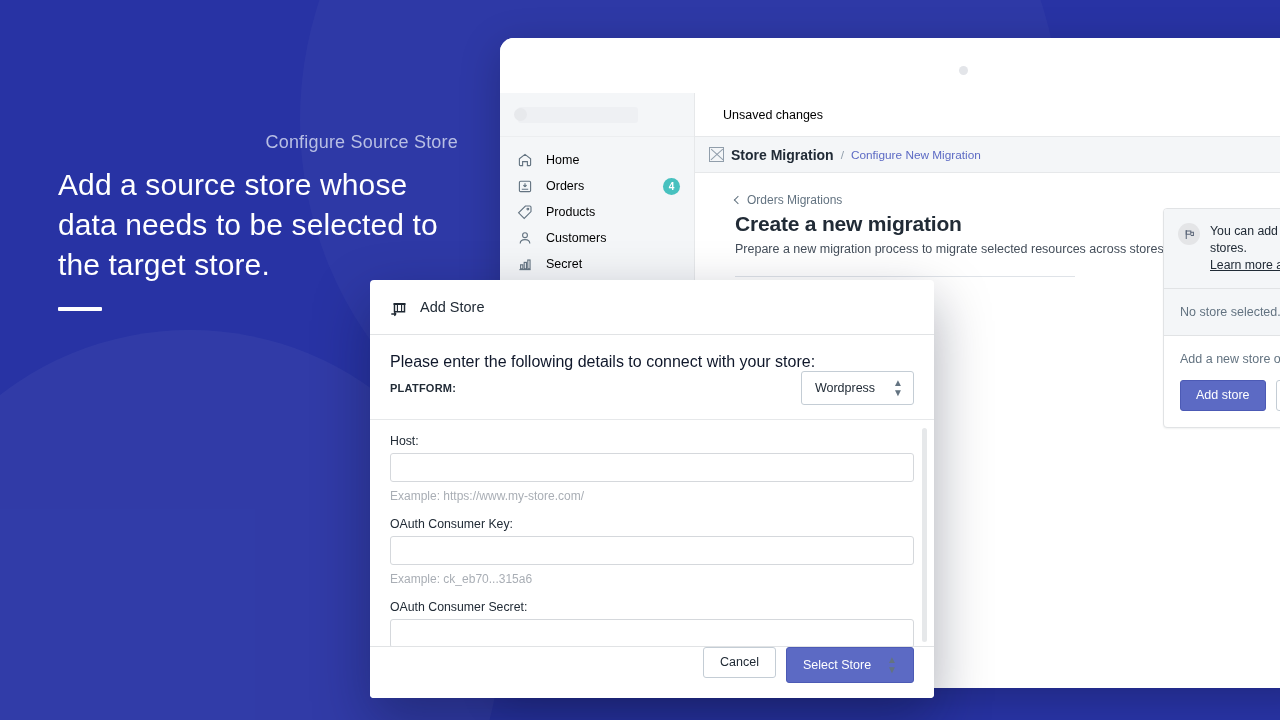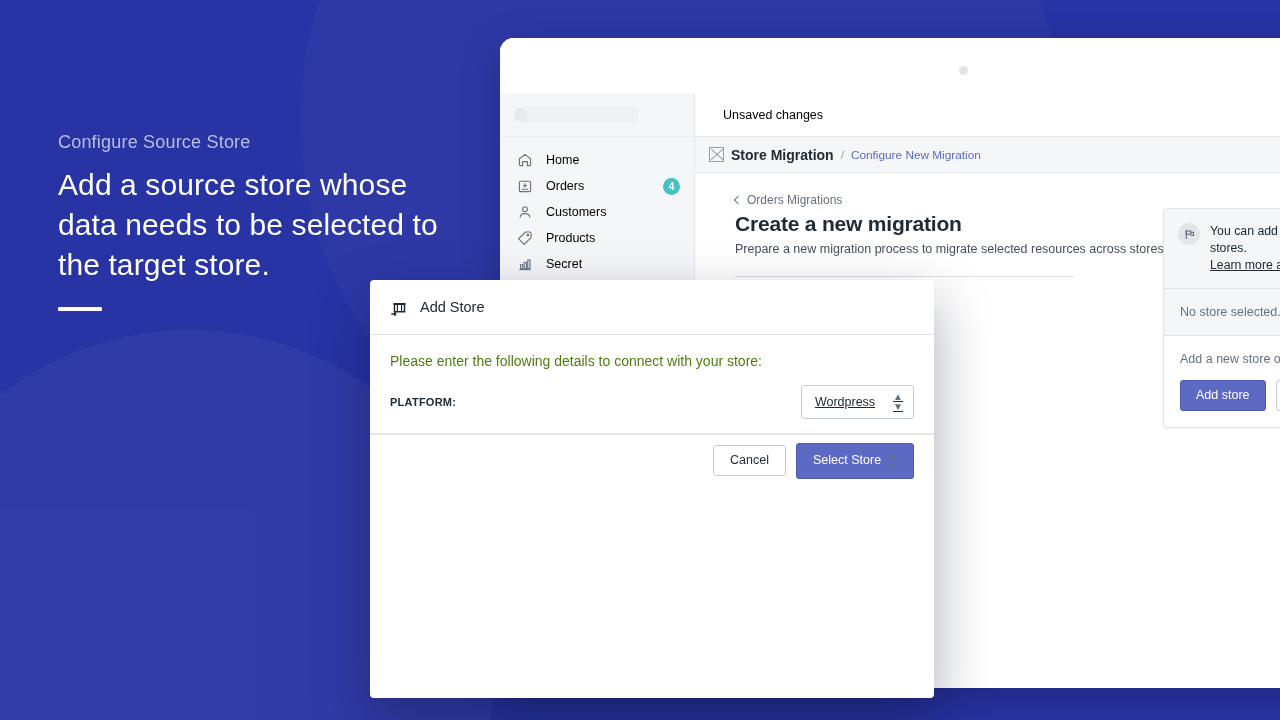--- a/index.html
+++ b/index.html
@@ -25,20 +25,21 @@
     position: absolute;
     left: 58px; top: 132px;
     width: 400px;
     z-index: 3;
   }
   .promo-eyebrow {
     font-size: 18px;
     color: #b8bfe4;
     letter-spacing: .2px;
     margin-bottom: 12px;
+    text-align: right;
   }
   .promo-title {
     font-size: 30px;
     line-height: 40px;
     color: #ffffff;
     font-weight: 400;
     letter-spacing: .1px;
   }
   .promo-rule {
     margin-top: 22px;
@@ -289,43 +290,42 @@
     padding: 0 20px;
     border-bottom: 1px solid #e1e3e5;
   }
   .modal-title { font-size: 14.5px; color: #212b36; }
   .modal-intro-wrap {
     padding: 18px 20px 0 20px;
     flex: 0 0 auto;
     border-bottom: 1px solid #e6e8ea;
     padding-bottom: 14px;
   }
-  .modal-intro { font-size: 14px; color: #4d7c0f; }
+  .modal-intro { font-size: 16px; color: #0f172a; }
   .platform-row {
     display: flex; align-items: center; justify-content: space-between;
-    margin-top: 16px;
+    margin-top: 0;
   }
   .platform-label {
     font-size: 11px;
     font-weight: bold;
     color: #212b36;
     letter-spacing: .25px;
   }
   .select-box {
     display: flex; align-items: center; gap: 18px;
     border: 1px solid #c4cdd5;
     border-radius: 3px;
     background: #ffffff;
     padding: 6px 10px 6px 13px;
     font-size: 12.5px;
     color: #212b36;
     cursor: pointer;
     min-width: 100px;
     justify-content: space-between;
-    text-decoration: underline;
   }
   .updown { font-size: 10px; color: #637381; line-height: 1; }
 
   .modal-scroll {
     flex: 1;
     overflow: hidden;
     padding: 14px 20px 0 20px;
     position: relative;
   }
   .field { margin-bottom: 14px; }
@@ -355,27 +355,27 @@
     position: absolute;
     right: 7px; top: 8px;
     width: 5px; height: 214px;
     background: #e6e8ea;
     border-radius: 3px;
     cursor: pointer;
   }
   .modal-foot {
     flex: 0 0 52px;
     border-top: 1px solid #e1e3e5;
-    display: flex; align-items: center; justify-content: flex-end;
+    display: flex; align-items: flex-start; justify-content: flex-end;
     gap: 10px;
     padding: 0 20px;
     background: #ffffff;
   }
   .btn-sm { padding: 7px 16px; font-size: 12.5px; }
-  .btn-split { display: inline-flex; align-items: center; gap: 6px; }
+  .btn-split { display: inline-flex; align-items: center; gap: 16px; }
 
   svg { display: block; }
 </style>
 </head>
 <body>
 
 <div class="bg-circle bg-circle-1"></div>
 <div class="bg-circle bg-circle-2"></div>
 
 <div class="promo">
@@ -414,35 +414,35 @@
               <path d="M10 6.5v4.5m0 0-2-2m2 2 2-2M6 14h8"></path>
             </svg>
           </span>
           <span class="nav-label">Orders</span>
           <span class="nav-badge">4</span>
         </div>
 
         <div class="nav-item">
           <span class="nav-ico">
             <svg width="16" height="16" viewBox="0 0 20 20" fill="none" stroke="#637381" stroke-width="1.4">
+              <path d="M10.5 2.5H16a1.5 1.5 0 0 1 1.5 1.5v5.5L9 18 2 11l8.5-8.5z"></path>
+              <circle cx="13.6" cy="6.4" r="1.1"></circle>
+            </svg>
+          </span>
+          <span class="nav-label">Products</span>
+        </div>
+
+        <div class="nav-item">
+          <span class="nav-ico">
+            <svg width="16" height="16" viewBox="0 0 20 20" fill="none" stroke="#637381" stroke-width="1.4">
               <circle cx="10" cy="6.5" r="3"></circle>
               <path d="M4 17c0-3.3 2.7-5 6-5s6 1.7 6 5"></path>
             </svg>
           </span>
           <span class="nav-label">Customers</span>
-        </div>
-
-        <div class="nav-item">
-          <span class="nav-ico">
-            <svg width="16" height="16" viewBox="0 0 20 20" fill="none" stroke="#637381" stroke-width="1.4">
-              <path d="M10.5 2.5H16a1.5 1.5 0 0 1 1.5 1.5v5.5L9 18 2 11l8.5-8.5z"></path>
-              <circle cx="13.6" cy="6.4" r="1.1"></circle>
-            </svg>
-          </span>
-          <span class="nav-label">Products</span>
         </div>
 
         <div class="nav-item">
           <span class="nav-ico">
             <svg width="16" height="16" viewBox="0 0 20 20" fill="none" stroke="#637381" stroke-width="1.4">
               <path d="M3 17h14"></path>
               <rect x="4.5" y="11" width="2.8" height="5"></rect>
               <rect x="9" y="8" width="2.8" height="8"></rect>
               <rect x="13.5" y="5" width="2.8" height="11"></rect>
             </svg>
@@ -531,20 +531,41 @@
     <div class="modal-intro">Please enter the following details to connect with your store:</div>
     <div class="platform-row">
       <span class="platform-label">PLATFORM:</span>
       <span class="select-box">
         <span>Wordpress</span>
         <span class="updown">▲<br>▼</span>
       </span>
     </div>
   </div>
 
+  <div class="modal-scroll">
+
+    <div class="field">
+      <div class="field-label">Host:</div>
+      <input class="field-input" type="text" value="" style="">
+      <div class="field-help">Example: https://www.my-store.com/</div>
+    </div>
+
+    <div class="field">
+      <div class="field-label">OAuth Consumer Key:</div>
+      <input class="field-input" type="text" value="" style="">
+      <div class="field-help">Example: ck_eb70...315a6</div>
+    </div>
+
+    <div class="field">
+      <div class="field-label">OAuth Consumer Secret:</div>
+      <input class="field-input" type="text" value="" style="">
+    </div>
+
+    <div class="modal-scrollbar"></div>
+  </div>
 
   <div class="modal-foot">
     <button class="btn btn-default btn-sm">Cancel</button>
     <button class="btn btn-primary btn-sm btn-split">
       <span>Select Store</span>
       <span class="updown">▲<br>▼</span>
     </button>
   </div>
 
 </div>

